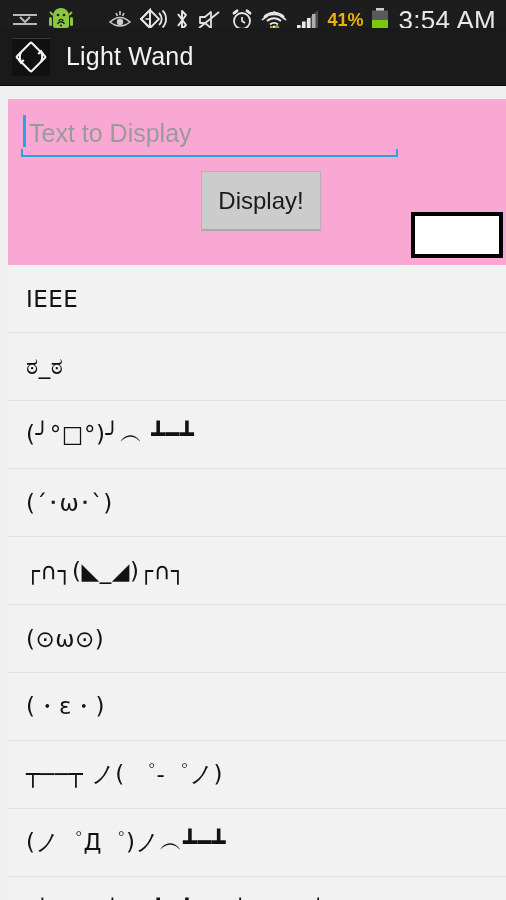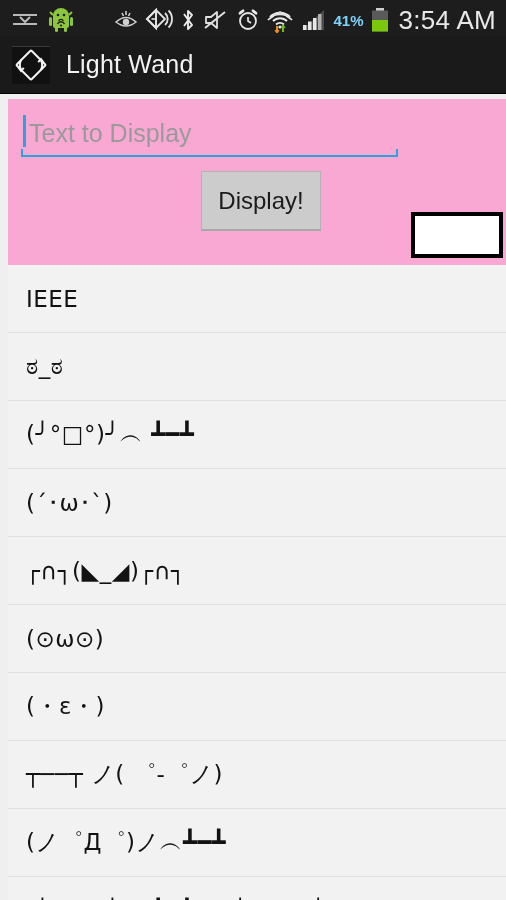--- a/index.html
+++ b/index.html
@@ -17,25 +17,25 @@
     background:#1d1d1d;
     display:flex; align-items:center;
   }
   #status-left { display:flex; align-items:center; padding-left:12px; gap:10px; }
   #status-right { display:flex; align-items:center; margin-left:auto; padding-right:10px; gap:7px; }
   .sicon { display:block; }
   #clock {
     color:#e8e8e8; font-size:26px; letter-spacing:0.3px;
     font-family:"Liberation Sans", sans-serif; padding-left:3px;
   }
-  #battpct { color:#7dd3fc; font-size:15px; font-weight:bold; }
+  #battpct { color:#eab308; font-size:18px; font-weight:bold; }
 
   
   #actionbar {
-    position:absolute; top:36px; left:0; width:506px; height:58px;
+    position:absolute; top:28px; left:0; width:506px; height:58px;
     background:#1a1a1a;
     display:flex; align-items:center;
     border-bottom:1px solid #050505;
   }
   #app-icon-wrap {
     width:38px; height:38px; margin-left:12px; background:#111;
     display:flex; align-items:center; justify-content:center;
     border-top:1px solid #3a3a3a;
   }
   #app-title {

